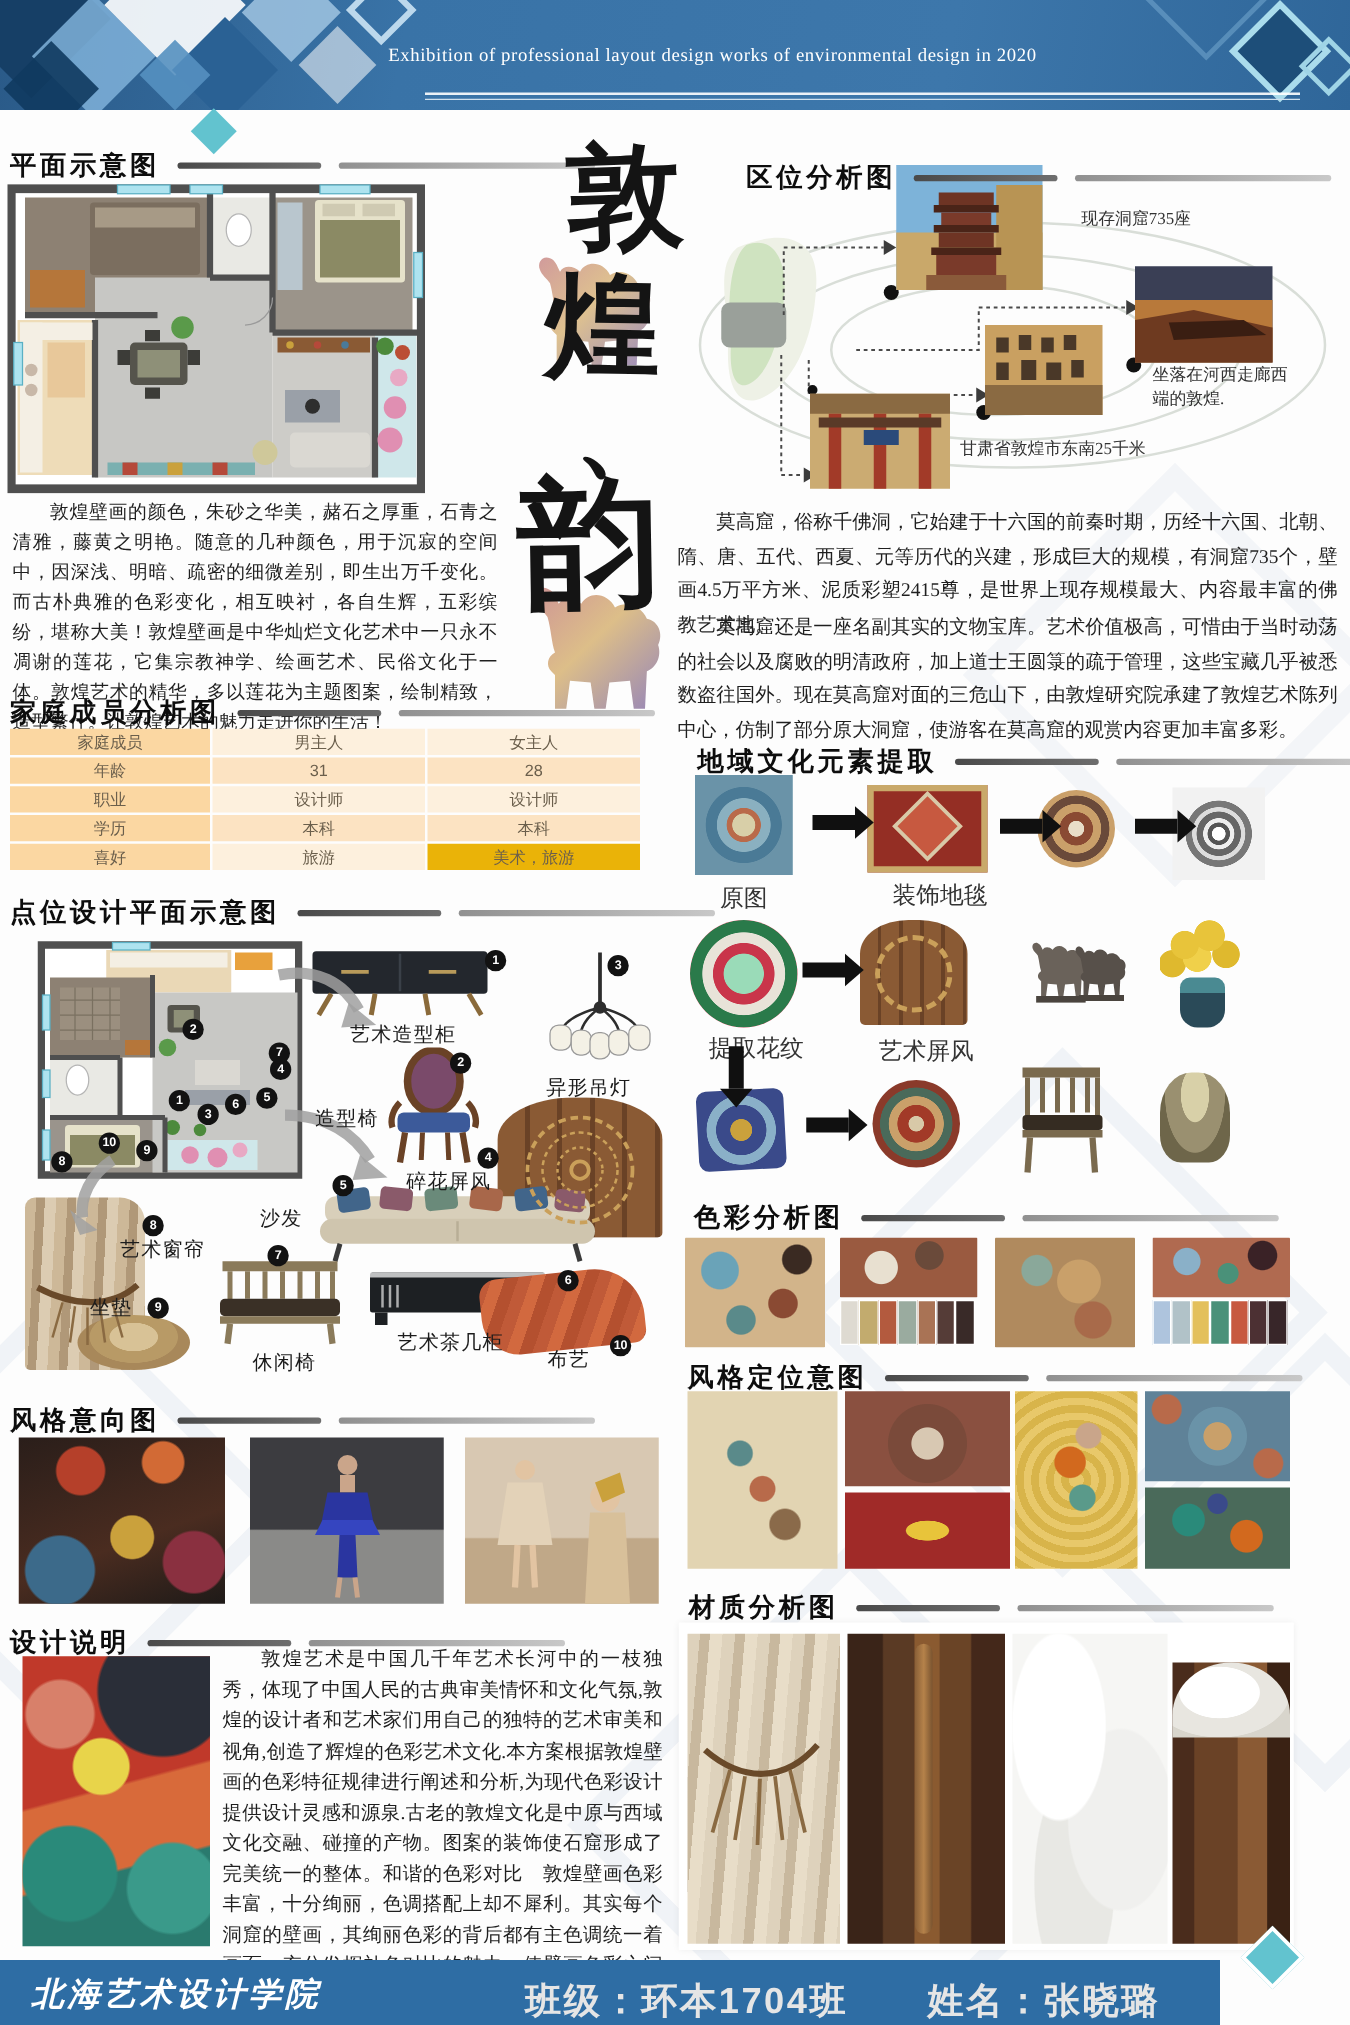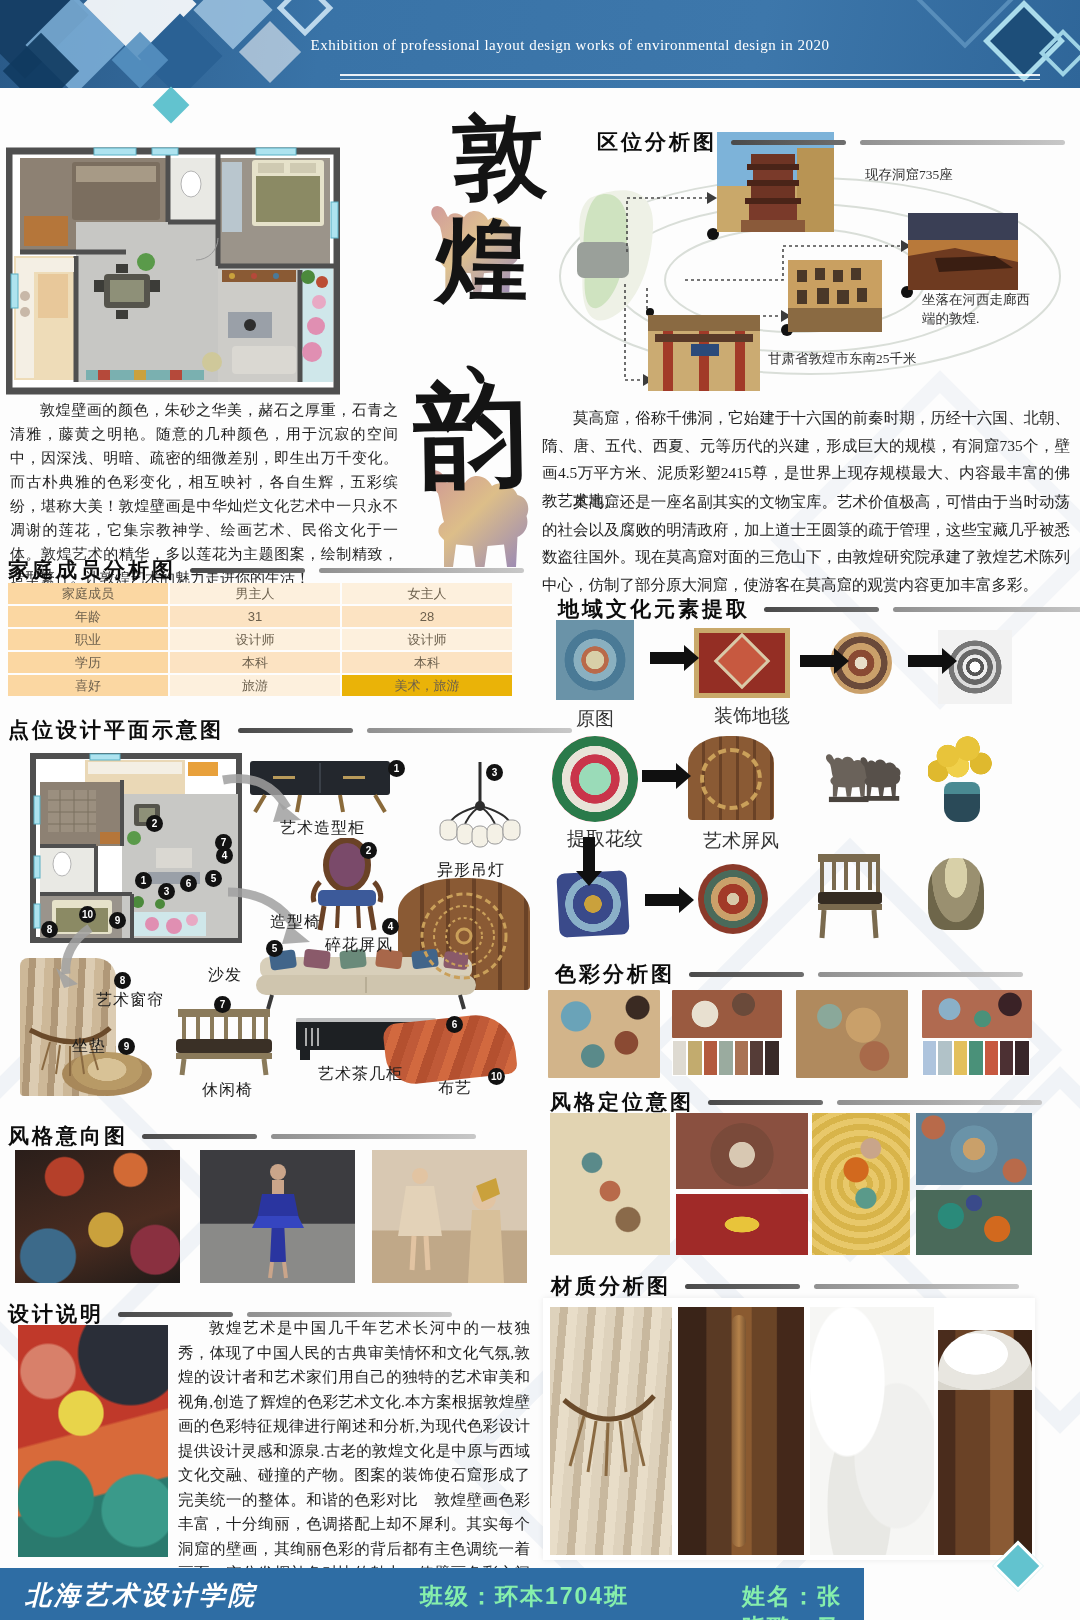--- a/index.html
+++ b/index.html
@@ -44,24 +44,24 @@
   .arr::after{content:"";position:absolute;left:100%;top:-7px;border:13px solid transparent;border-left:15px solid #101010;}
   .arr.down{transform:rotate(90deg);transform-origin:17px 6px;}
   .clabel{position:absolute;font-size:19px;color:#333;font-family:"Liberation Serif","DejaVu Serif",serif;z-index:3;}
   
   .pal{position:absolute;display:flex;z-index:2;}
   .pal div{width:15.4px;height:36px;border:1px solid #fff;}
   .mural{position:absolute;z-index:2;border-radius:1px;}
   
   .tile{position:absolute;z-index:2;}
   
-  .footer{position:absolute;left:0;top:1568px;width:864px;height:52px;z-index:5;}
+  .footer{position:absolute;left:0;top:1568px;width:976px;height:52px;z-index:5;}
   .footer .school{position:absolute;left:25px;top:10px;color:#fff;font-size:26px;font-weight:900;font-style:italic;
      font-family:"Liberation Serif","DejaVu Serif",serif;letter-spacing:3px;}
-  .footer .meta{position:absolute;top:13px;color:#86efac;font-size:23px;font-weight:800;letter-spacing:2px;}
+  .footer .meta{position:absolute;top:13px;color:#e5e5e5;font-size:29px;font-weight:800;letter-spacing:2px;}
   .tealdia{position:absolute;background:#62c3cf;transform:rotate(45deg);z-index:6;}
 </style>
 </head>
 <body>
 
 <div class="poster">
 
   <div class="bgd" style="left:700px;top:900px;width:300px;height:300px;"></div>
   <div class="bgd" style="left:930px;top:1120px;width:260px;height:260px;"></div>
   <div class="bgd" style="left:520px;top:1300px;width:320px;height:320px;"></div>
@@ -83,20 +83,25 @@
     <div class="bd" style="left:995px;top:12px;width:58px;height:58px;background:#1d4e79;border:5px solid #aadcec;"></div>
     <div class="bd" style="left:1046px;top:36px;width:34px;height:34px;border:4px solid #9fd4e6;"></div>
     <div class="bd" style="left:930px;top:-36px;width:70px;height:70px;border:4px solid #6fa3cc;opacity:.6;"></div>
 
     <div class="banner-sub">Exhibition of professional layout design works of environmental design in 2020</div>
     <div class="banner-rule1"></div>
     <div class="banner-rule2"></div>
   </header>
   <div class="tealdia" style="left:158px;top:92px;width:26px;height:26px;"></div>
 
+  <div class="sec-head" style="left:8px;top:118px;">
+    <span class="t">平面示意图</span>
+    <span class="l1"></span>
+    <span class="l2"></span>
+  </div>
 
   <svg class="abs" style="left:6px;top:146px;z-index:2;" width="334" height="250" viewBox="0 0 334 250">
     <rect x="3" y="5" width="328" height="240" fill="#ffffff" stroke="#4f4f4f" stroke-width="7"></rect>
     <rect x="14" y="12" width="148" height="94" fill="#8d8173"></rect>
     <rect x="162" y="12" width="50" height="64" fill="#e9e9e4"></rect>
     <rect x="212" y="12" width="112" height="108" fill="#9b948a"></rect>
     <rect x="8" y="110" width="62" height="124" fill="#eedcb8"></rect>
     <rect x="70" y="76" width="142" height="160" fill="#c7c7c4"></rect>
     <rect x="212" y="120" width="82" height="116" fill="#cdccc8"></rect>
     <rect x="294" y="120" width="33" height="116" fill="#cfe7ea"></rect>
@@ -291,21 +296,21 @@
   <svg class="abs" style="left:300px;top:838px;z-index:2;" width="94" height="94" viewBox="0 0 94 94">
     <ellipse cx="47" cy="27" rx="21" ry="25" fill="#7a4a6a" stroke="#6a4226" stroke-width="6"></ellipse>
     <path d="M20,44 C14,50 12,58 14,64 M74,44 C80,50 82,58 80,64" stroke="#6a4226" stroke-width="5" fill="none"></path>
     <rect x="18" y="52" width="58" height="16" rx="5" fill="#3c5a9a"></rect>
     <line x1="24" y1="68" x2="20" y2="92" stroke="#6a4226" stroke-width="5"></line>
     <line x1="70" y1="68" x2="74" y2="92" stroke="#6a4226" stroke-width="5"></line>
     <line x1="38" y1="68" x2="37" y2="90" stroke="#6a4226" stroke-width="4"></line>
     <line x1="58" y1="68" x2="59" y2="90" stroke="#6a4226" stroke-width="4"></line>
   </svg>
   <div class="dot" style="left:360px;top:842px;">2</div>
-  <div class="flabel" style="left:270px;top:885px;margin-top:27px;">造型椅</div>
+  <div class="flabel" style="left:252px;top:885px;">造型椅</div>
 
   <div class="tile" style="left:398px;top:878px;width:132px;height:112px;border-radius:46% 46% 4px 4px/30% 30% 4px 4px;
        background:repeating-linear-gradient(90deg,#8a5a34 0 22px,#6a4226 22px 26px),#8a5a34;"></div>
   <svg class="abs" style="left:398px;top:878px;z-index:3;" width="132" height="112">
     <g fill="none" stroke="#caa05a">
       <circle cx="66" cy="58" r="42" stroke-width="3" stroke-dasharray="6,4"></circle>
       <circle cx="66" cy="58" r="30" stroke-width="2" stroke-dasharray="4,3"></circle>
       <circle cx="66" cy="58" r="18" stroke-width="2" stroke-dasharray="3,3"></circle>
       <circle cx="66" cy="58" r="7" stroke-width="3"></circle>
     </g>

